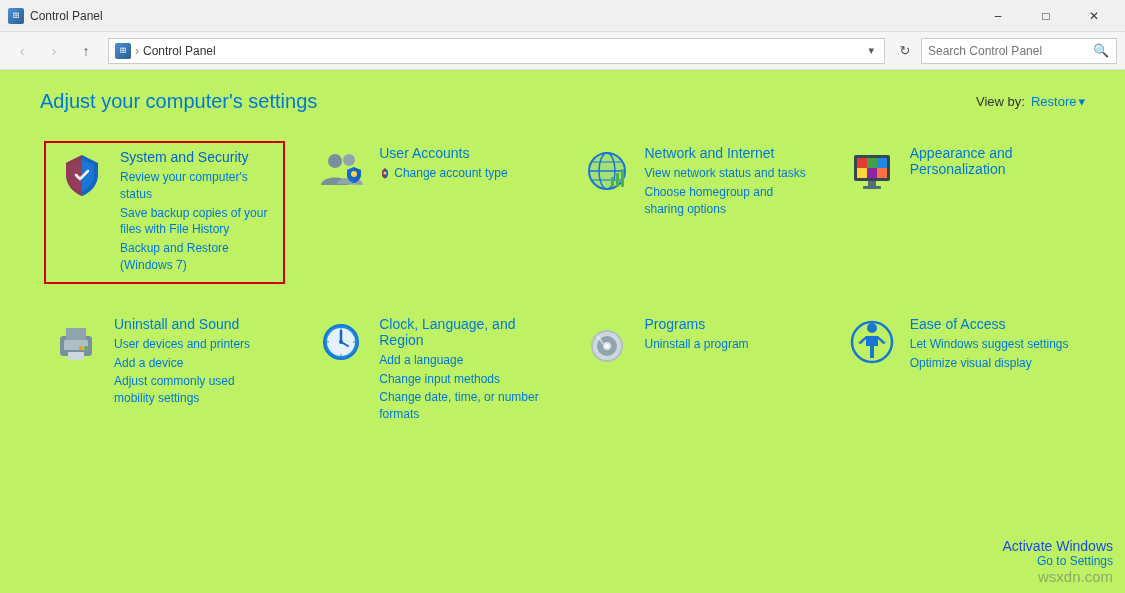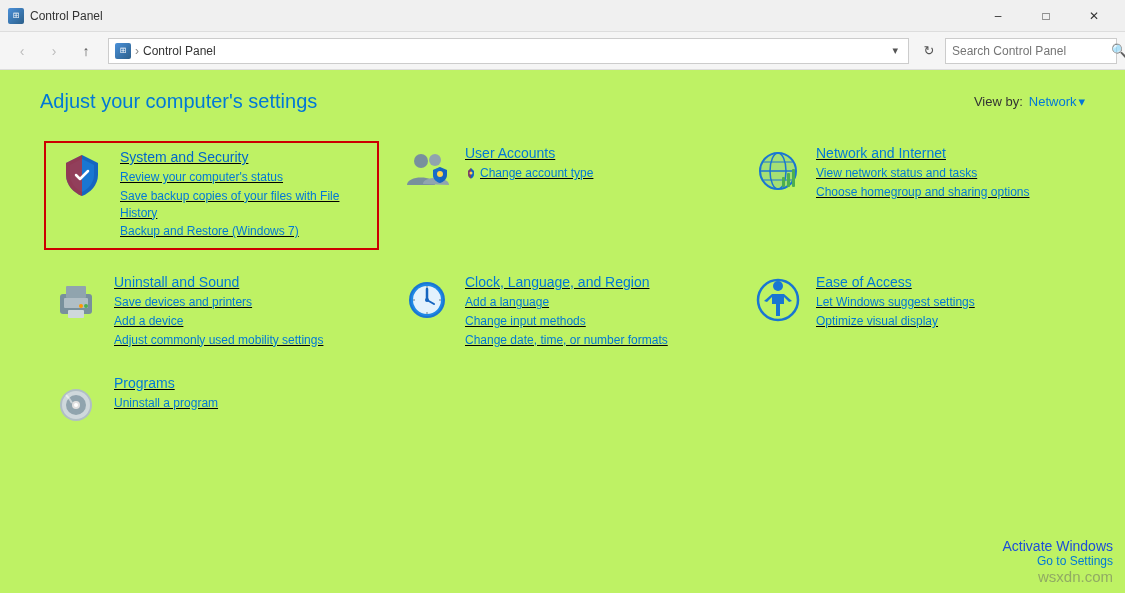--- a/index.html
+++ b/index.html
@@ -127,21 +127,21 @@
       background: transparent;
       cursor: pointer;
       font-size: 13px;
       color: #555;
       display: flex;
       align-items: center;
       justify-content: center;
     }
     .search-box {
       height: 26px;
-      width: 172px;
+      width: 196px;
       border: 1px solid #ccc;
       background: white;
       display: flex;
       align-items: center;
       padding: 0 6px;
       gap: 4px;
     }
     .search-input {
       border: none;
       outline: none;
@@ -188,23 +188,22 @@
       color: #0078d7;
       cursor: pointer;
       display: flex;
       align-items: center;
       gap: 2px;
     }
 
     
     .categories-grid {
       display: grid;
-      grid-template-columns: 1fr 1fr 1fr;
-      gap: 8px;
-      text-decoration: underline;
+      grid-template-columns: 1fr 1fr 1fr 1fr;
+      gap: 16px;
     }
     .category-item {
       display: flex;
       align-items: flex-start;
       padding: 8px 12px;
       gap: 14px;
     }
     .category-icon {
       width: 48px;
       height: 48px;
@@ -281,21 +280,21 @@
     <button class="search-icon-btn">🔍</button>
   </div>
 </div>
 
 <div class="main-content">
   <div class="page-header">
     <h1 class="page-title">Adjust your computer's settings</h1>
     <div class="view-by">
       <span class="view-by-label">View by:</span>
       <span class="view-by-value">
-        <span>Network</span>
+        <span>Restore</span>
         <span>▾</span>
       </span>
     </div>
   </div>
 
   <div class="categories-grid">
 
     <div class="category-item" style="padding: 6px 12px; border: 2px solid #cc0000; margin: 4px 4px 8px 4px; align-items: flex-start; gap: 14px; display: flex;">
       <div class="category-icon">
         <svg width="48" height="48" viewBox="0 0 48 48">
@@ -362,36 +361,58 @@
           <rect x="38" y="22" width="3" height="18" fill="#4CAF50" rx="1"></rect>
         </svg>
       </div>
       <div class="category-content">
         <div class="category-title">Network and Internet</div>
         <a class="category-link">View network status and tasks</a>
         <a class="category-link">Choose homegroup and sharing options</a>
       </div>
     </div>
 
+    <div class="category-item">
+      <div class="category-icon">
+        <svg width="48" height="48" viewBox="0 0 48 48">
+
+          <rect x="6" y="8" width="36" height="26" rx="2" fill="#37474F"></rect>
+          <rect x="9" y="11" width="30" height="20" fill="#00BCD4"></rect>
+
+          <rect x="9" y="11" width="10" height="10" fill="#E53935"></rect>
+          <rect x="19" y="11" width="10" height="10" fill="#43A047"></rect>
+          <rect x="29" y="11" width="10" height="10" fill="#1E88E5"></rect>
+          <rect x="9" y="21" width="10" height="10" fill="#FDD835"></rect>
+          <rect x="19" y="21" width="10" height="10" fill="#8E24AA"></rect>
+          <rect x="29" y="21" width="10" height="10" fill="#FF7043"></rect>
+
+          <rect x="20" y="34" width="8" height="5" fill="#546E7A"></rect>
+          <rect x="15" y="39" width="18" height="3" rx="1" fill="#546E7A"></rect>
+        </svg>
+      </div>
+      <div class="category-content">
+        <div class="category-title">Appearance and Personalization</div>
+      </div>
+    </div>
 
     <div class="category-item">
       <div class="category-icon">
         <svg width="48" height="48" viewBox="0 0 48 48">
 
           <rect x="8" y="18" width="32" height="20" rx="3" fill="#78909C"></rect>
           <rect x="12" y="22" width="24" height="10" rx="1" fill="#B0BEC5"></rect>
           <rect x="14" y="10" width="20" height="12" rx="1" fill="#90A4AE"></rect>
           <rect x="16" y="34" width="16" height="8" rx="1" fill="#CFD8DC"></rect>
           <circle cx="34" cy="30" r="2" fill="#4CAF50"></circle>
           <circle cx="29" cy="30" r="2" fill="#FF9800"></circle>
         </svg>
       </div>
       <div class="category-content">
         <div class="category-title">Uninstall and Sound</div>
-        <a class="category-link">Save devices and printers</a>
+        <a class="category-link">User devices and printers</a>
         <a class="category-link">Add a device</a>
         <a class="category-link">Adjust commonly used mobility settings</a>
       </div>
     </div>
 
     <div class="category-item">
       <div class="category-icon">
         <svg width="48" height="48" viewBox="0 0 48 48">
           <circle cx="24" cy="24" r="18" fill="#1976D2"></circle>
           <circle cx="24" cy="24" r="16" fill="#1E88E5"></circle>
@@ -405,41 +426,20 @@
           <line x1="36" y1="24" x2="38" y2="24" stroke="#90A4AE" stroke-width="1.5"></line>
           <line x1="24" y1="36" x2="24" y2="38" stroke="#90A4AE" stroke-width="1.5"></line>
           <line x1="12" y1="24" x2="10" y2="24" stroke="#90A4AE" stroke-width="1.5"></line>
         </svg>
       </div>
       <div class="category-content">
         <div class="category-title">Clock, Language, and Region</div>
         <a class="category-link">Add a language</a>
         <a class="category-link">Change input methods</a>
         <a class="category-link">Change date, time, or number formats</a>
-      </div>
-    </div>
-
-    <div class="category-item">
-      <div class="category-icon">
-        <svg width="48" height="48" viewBox="0 0 48 48">
-
-          <circle cx="24" cy="10" r="5" fill="#1976D2"></circle>
-
-          <path d="M18 18 L30 18 L30 28 L26 28 L26 40 L22 40 L22 28 L18 28 Z" fill="#1976D2"></path>
-
-          <path d="M18 18 L10 25 L13 26 L18 21" fill="#1976D2"></path>
-          <path d="M30 18 L38 25 L35 26 L30 21" fill="#1976D2"></path>
-
-          <circle cx="24" cy="24" r="20" fill="none" stroke="#1976D2" stroke-width="2.5"></circle>
-        </svg>
-      </div>
-      <div class="category-content">
-        <div class="category-title">Ease of Access</div>
-        <a class="category-link">Let Windows suggest settings</a>
-        <a class="category-link">Optimize visual display</a>
       </div>
     </div>
 
     <div class="category-item">
       <div class="category-icon">
         <svg width="48" height="48" viewBox="0 0 48 48">
 
           <circle cx="24" cy="28" r="16" fill="#B0BEC5"></circle>
           <circle cx="24" cy="28" r="14" fill="#CFD8DC"></circle>
           <circle cx="24" cy="28" r="10" fill="#90A4AE"></circle>
@@ -448,20 +448,41 @@
 
           <path d="M14 18 Q18 22 20 26" stroke="white" stroke-width="2" fill="none" opacity="0.5"></path>
         </svg>
       </div>
       <div class="category-content">
         <div class="category-title">Programs</div>
         <a class="category-link">Uninstall a program</a>
       </div>
     </div>
 
+    <div class="category-item">
+      <div class="category-icon">
+        <svg width="48" height="48" viewBox="0 0 48 48">
+
+          <circle cx="24" cy="10" r="5" fill="#1976D2"></circle>
+
+          <path d="M18 18 L30 18 L30 28 L26 28 L26 40 L22 40 L22 28 L18 28 Z" fill="#1976D2"></path>
+
+          <path d="M18 18 L10 25 L13 26 L18 21" fill="#1976D2"></path>
+          <path d="M30 18 L38 25 L35 26 L30 21" fill="#1976D2"></path>
+
+          <circle cx="24" cy="24" r="20" fill="none" stroke="#1976D2" stroke-width="2.5"></circle>
+        </svg>
+      </div>
+      <div class="category-content">
+        <div class="category-title">Ease of Access</div>
+        <a class="category-link">Let Windows suggest settings</a>
+        <a class="category-link">Optimize visual display</a>
+      </div>
+    </div>
+
   </div>
 </div>
 
 <div class="activate-windows">
   <div class="line1">Activate Windows</div>
   <div class="line2">Go to Settings</div>
   <div style="font-size:15px; color: rgba(100,100,100,0.5);">wsxdn.com</div>
 </div>
 
 </body></html>

